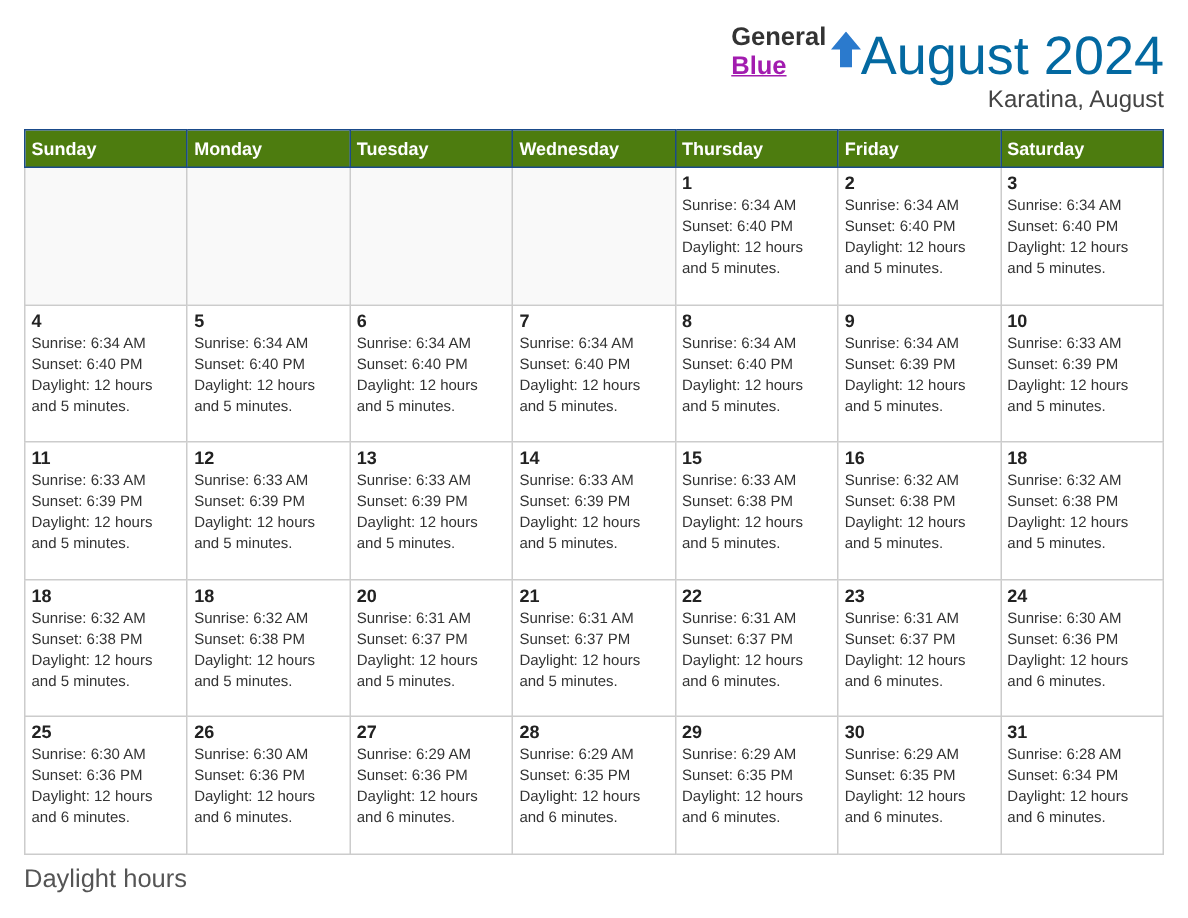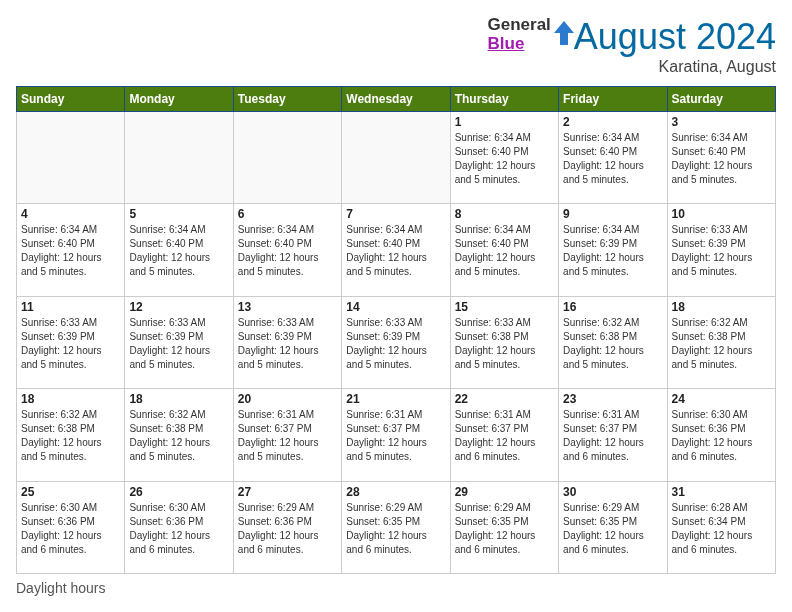--- a/index.html
+++ b/index.html
@@ -78,21 +78,21 @@
       display: block;
       margin-bottom: 2px;
     }
     .day-info {
       font-size: 10px;
       line-height: 1.4;
       color: #333;
     }
     .footer {
       margin-top: 6px;
-      font-size: 14px;
+      font-size: 17px;
       color: #555;
     }
   </style>
 </head>
 <body>
 
 <div class="page">
   <div class="header">
     <div class="logo">
       <div class="logo-text">

